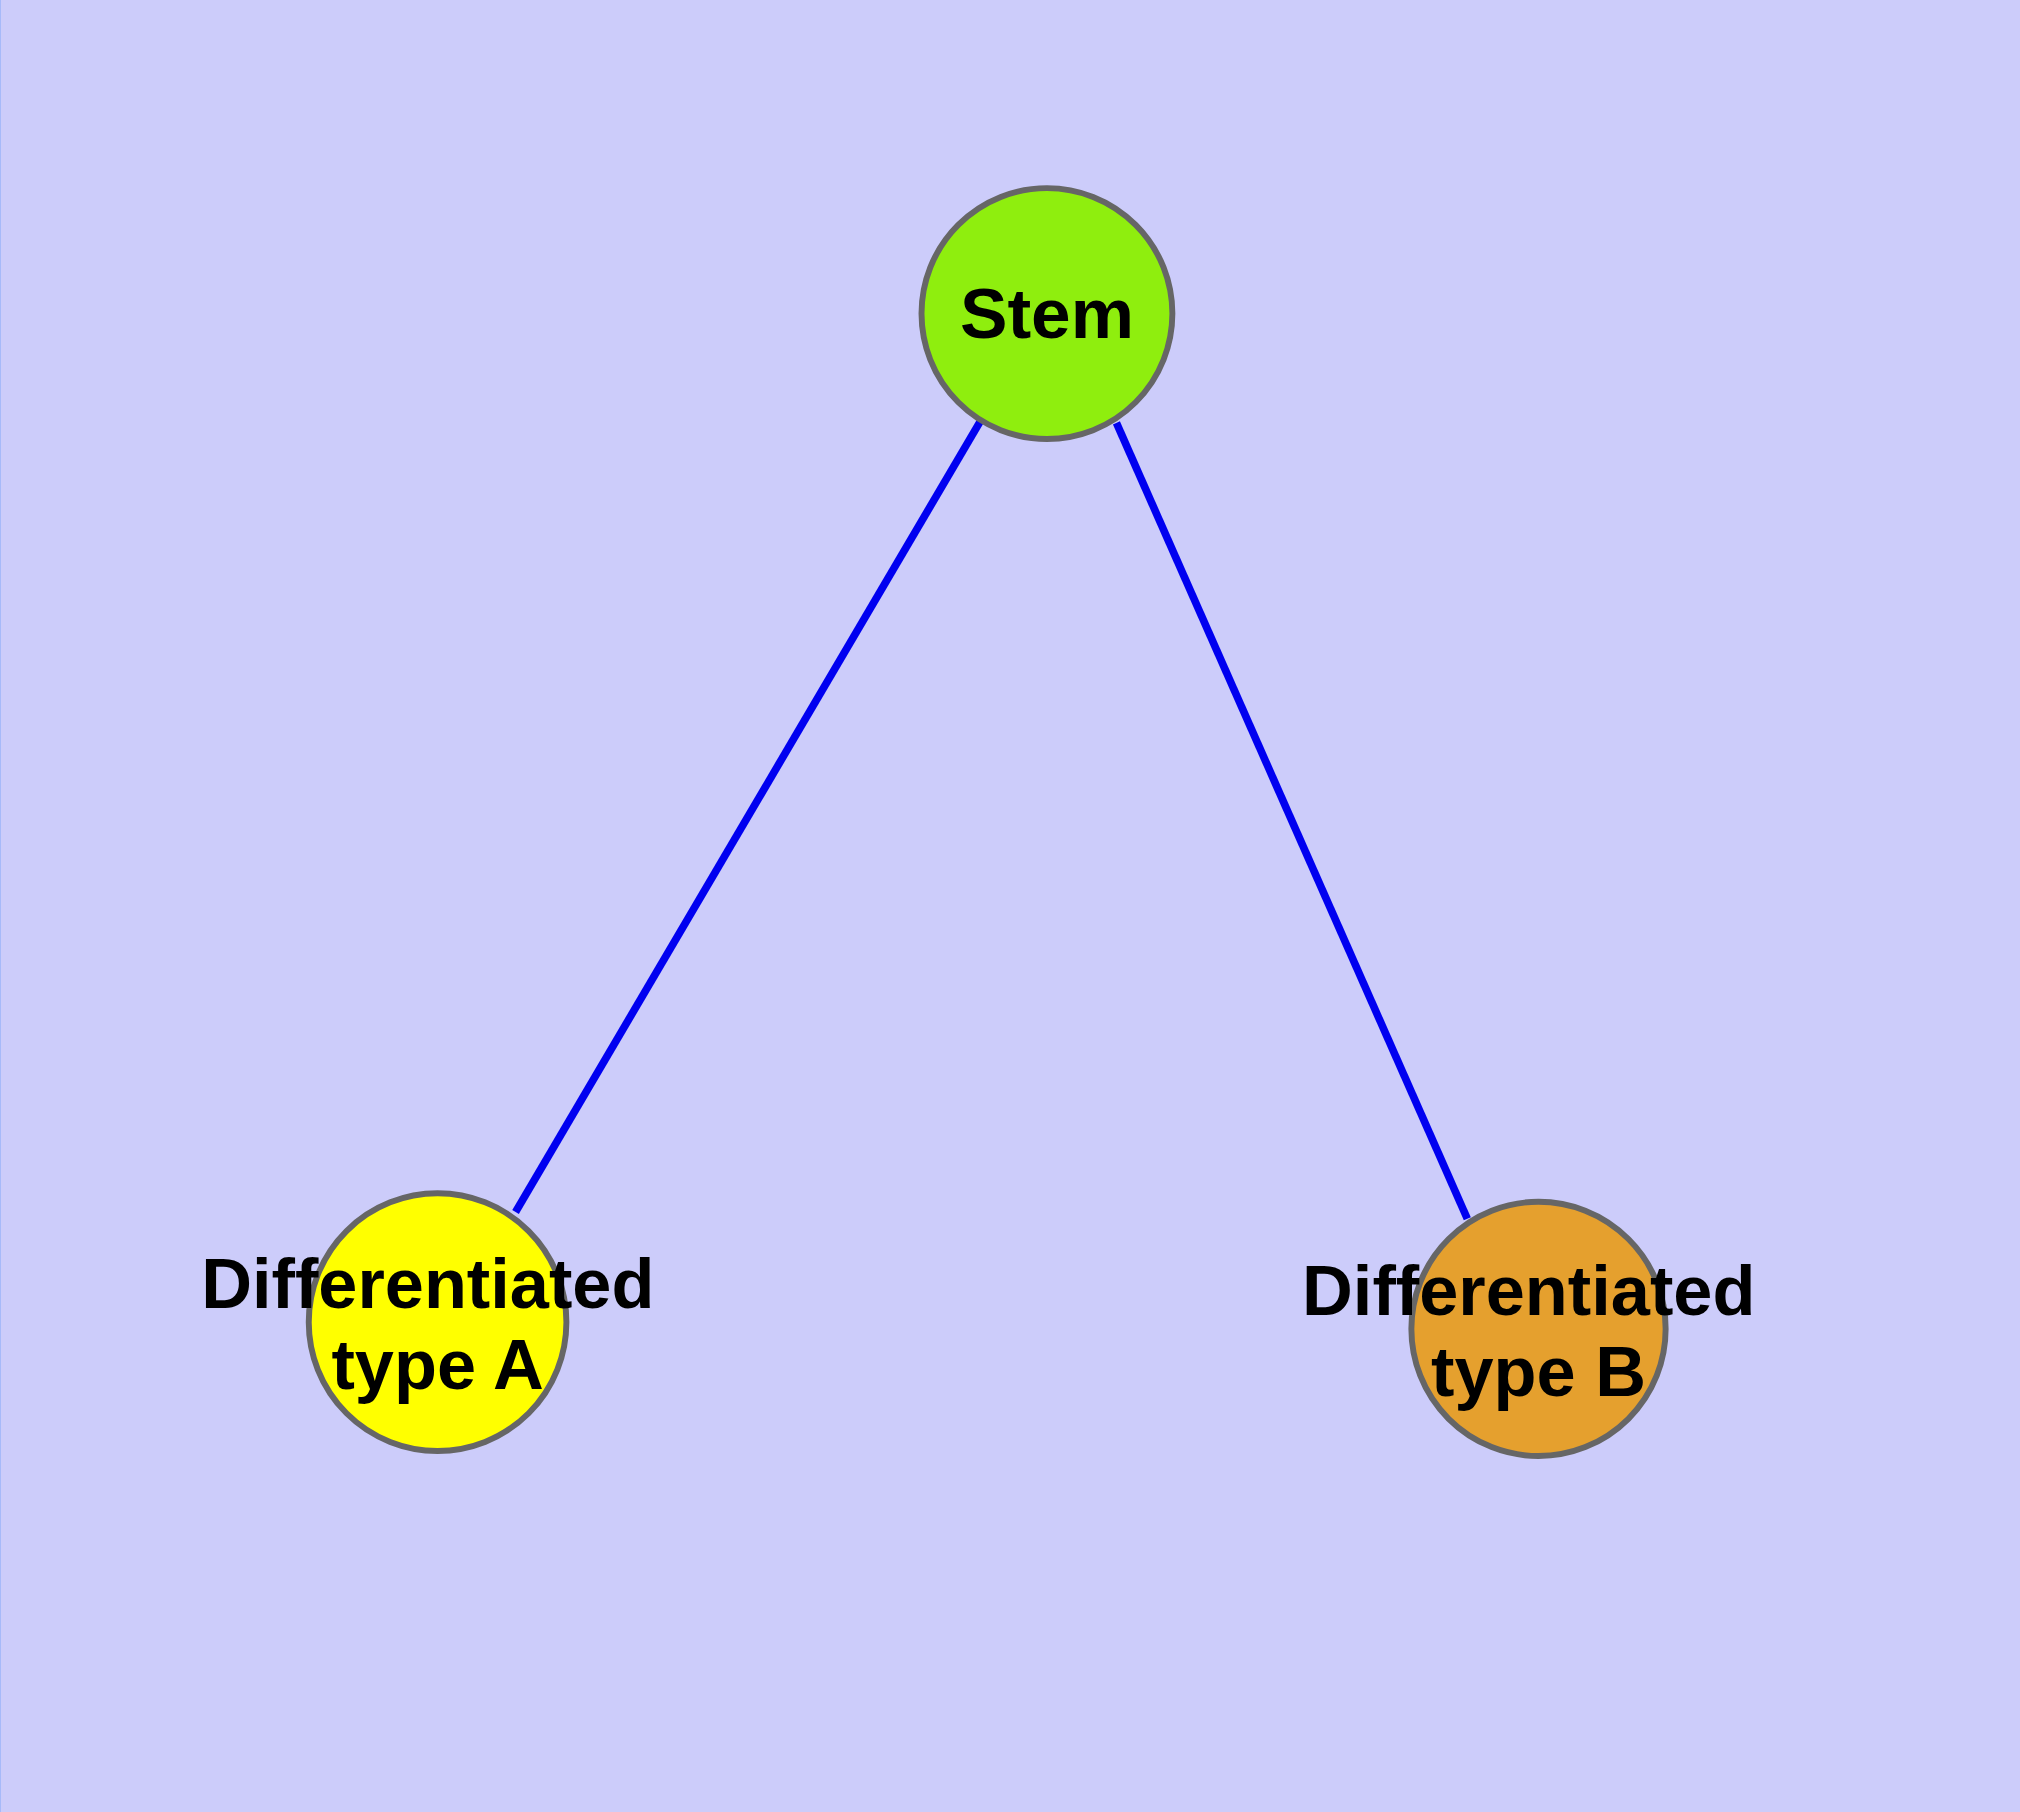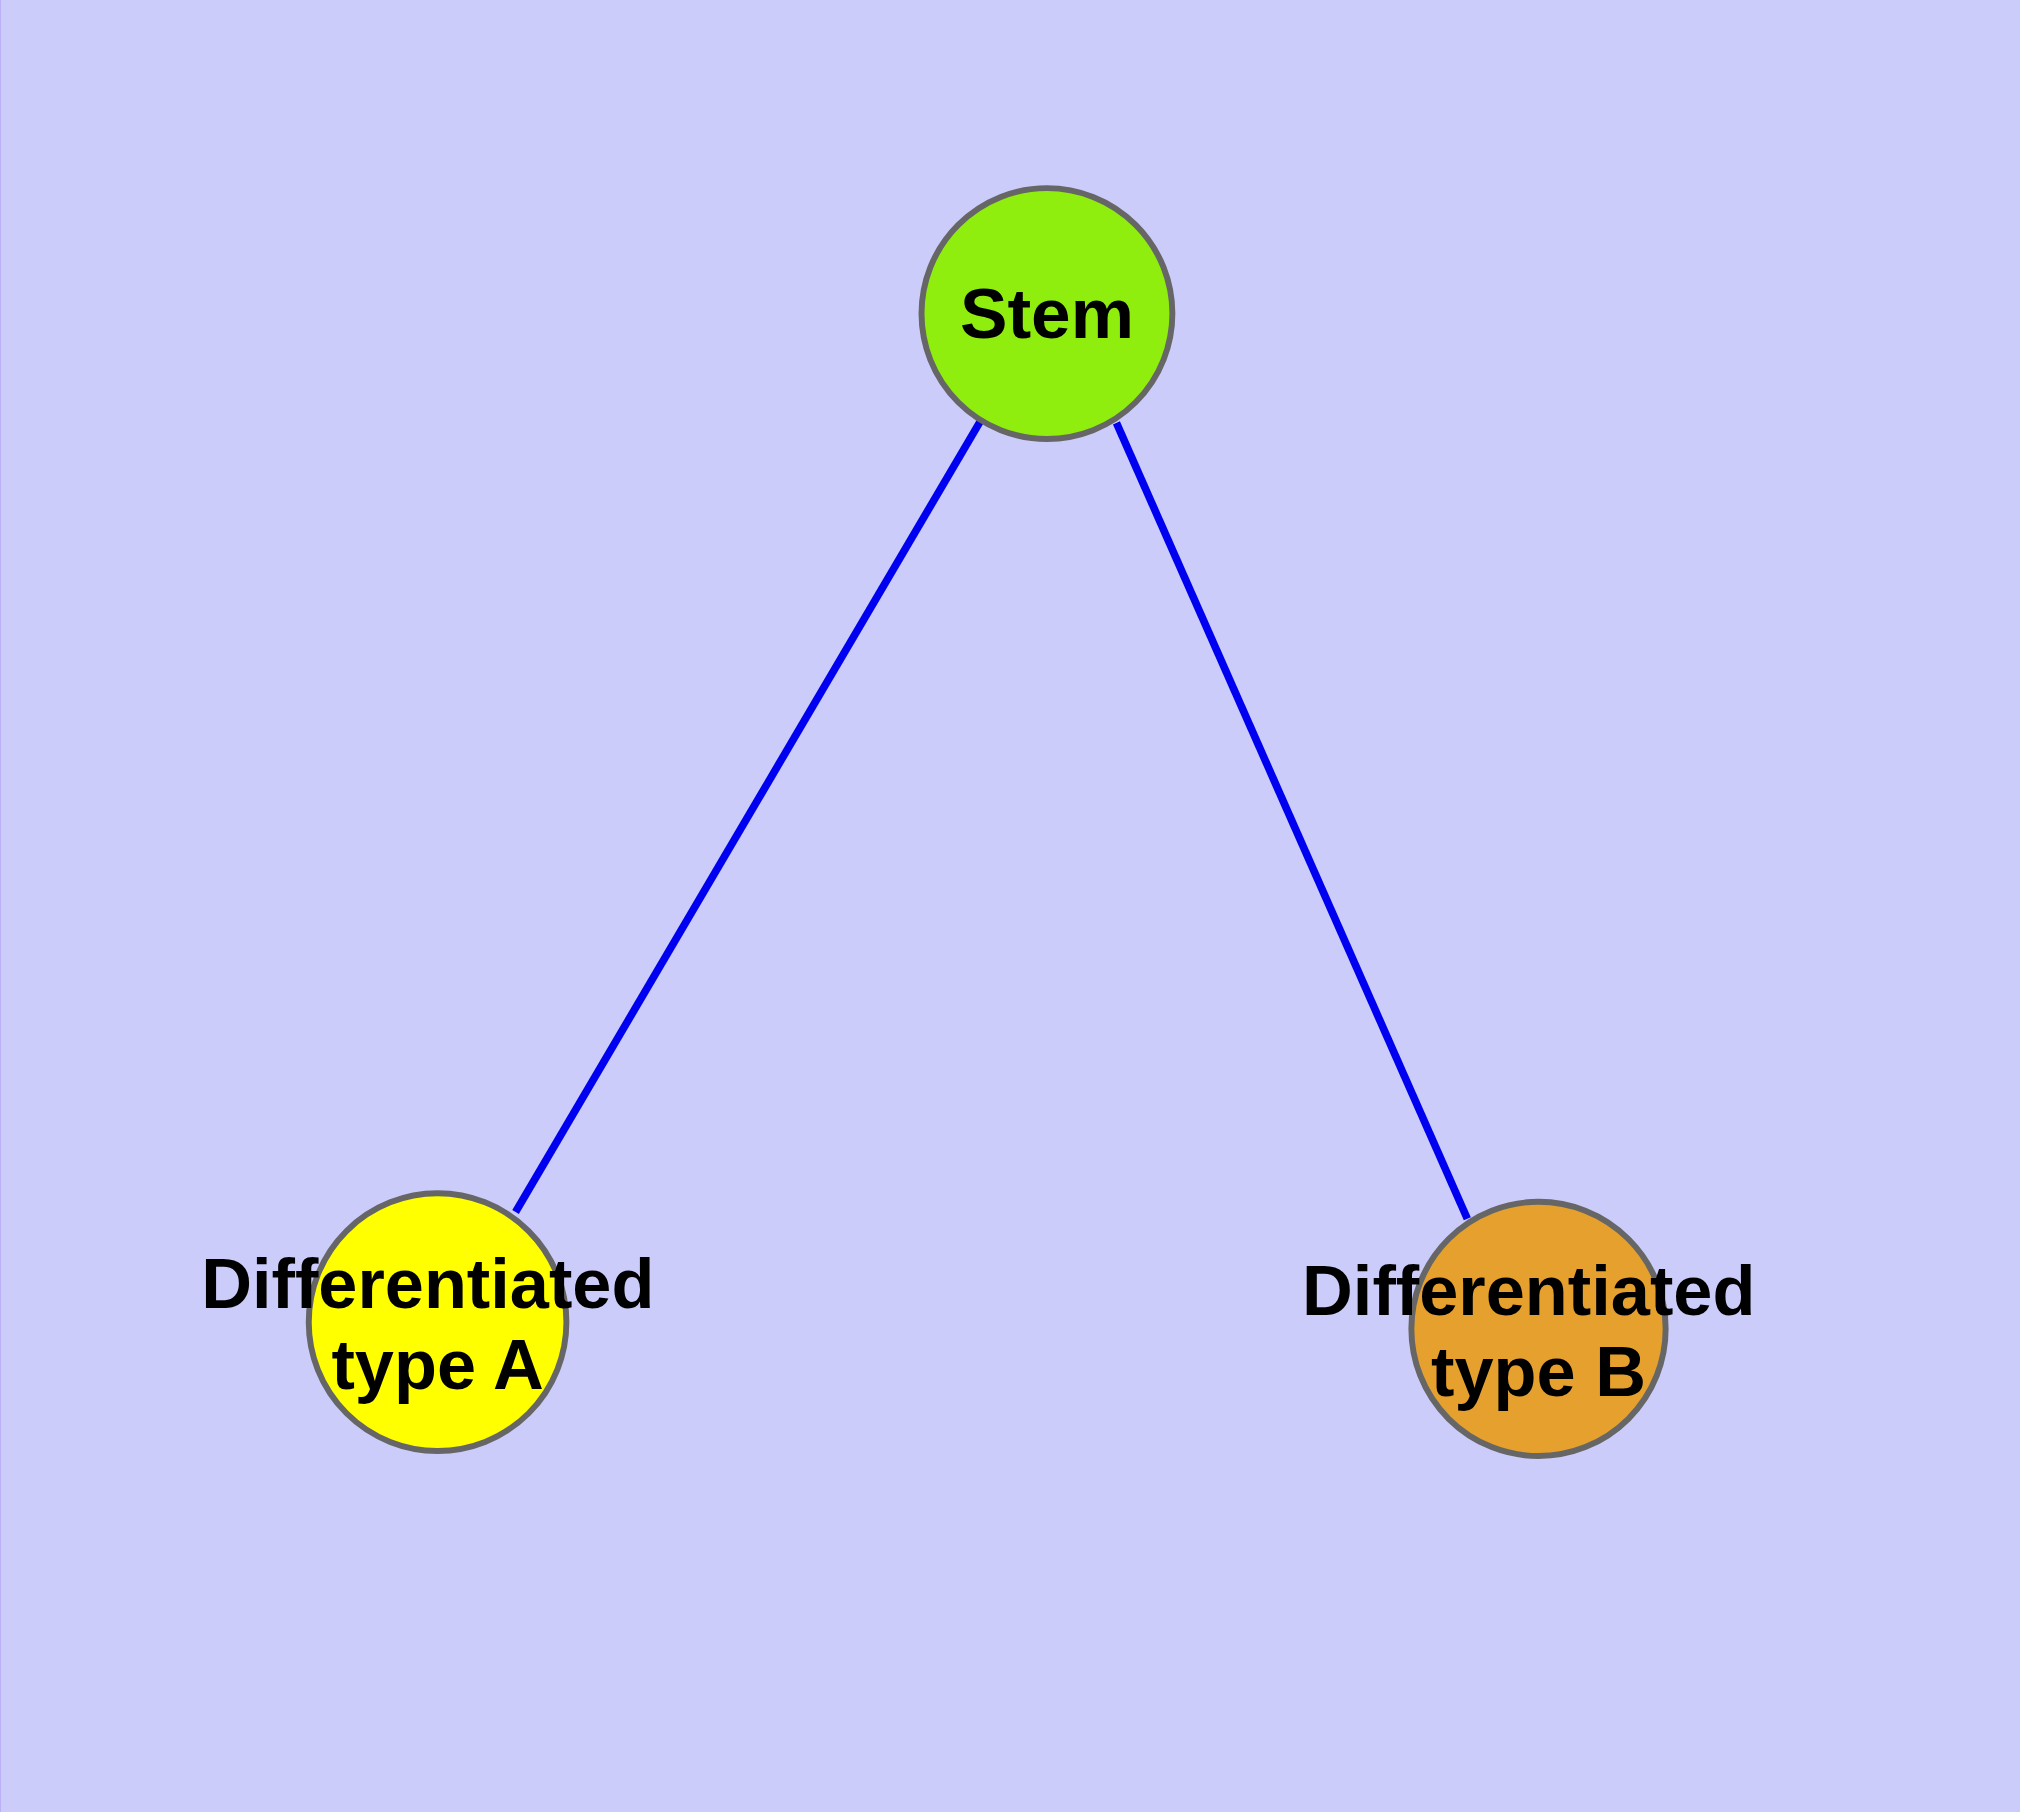--- a/index.html
+++ b/index.html
@@ -39,21 +39,21 @@
     fill: #000000;
     text-anchor: middle;
     paint-order: normal;
   }
   .node-label.stem-size { font-size: 84px; }
   .node-label.leaf-size { font-size: 83px; }
 </style>
 </head>
 <body>
 
-<div id="stage" style="background: #8b5cf6;">
+<div id="stage" style="background: #3b82f6;">
   <svg id="graph-svg" viewBox="0 0 2384 2138" xmlns="http://www.w3.org/2000/svg">
 
     <rect x="0" y="0" width="2384" height="2138" fill="#ccccfa"></rect>
 
     <g>
       <line class="edge-line" x1="1157" y1="496" x2="608" y2="1430" stroke="#0000f0"></line>
       <line class="edge-line" x1="1317" y1="499" x2="1731" y2="1438" stroke="#0000f0"></line>
     </g>
 
     <g>

